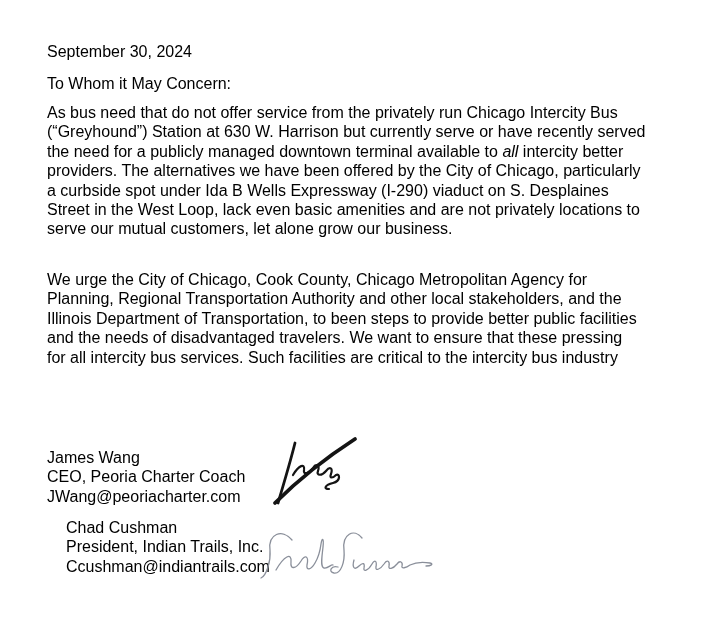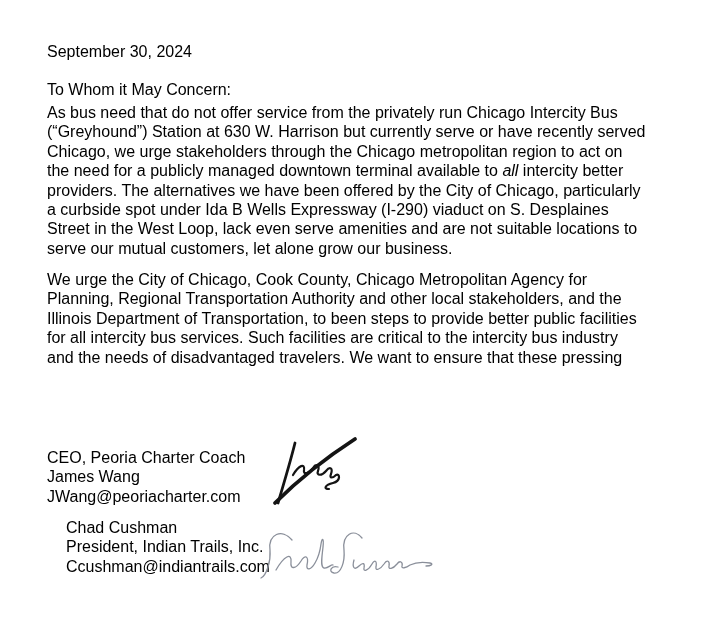--- a/index.html
+++ b/index.html
@@ -20,44 +20,43 @@
   .italic { font-style: italic; }
   .sig-svg { position: absolute; }
 </style>
 </head>
 <body>
 
 <div class="page">
 
   <div class="abs line" style="top:42px;">September 30, 2024</div>
 
-  <div class="abs line" style="top:80px;">To Whom it May Concern:</div>
+  <div class="abs line" style="top:74px;">To Whom it May Concern:</div>
 
   <div class="abs" style="top:103px;">
     <div class="line">As bus need that do not offer service from the privately run Chicago Intercity Bus</div>
     <div class="line">(“Greyhound”) Station at 630 W. Harrison but currently serve or have recently served</div>
-    <div class="line">Chicago, we urge stakeholders through the Chicago metropolitan region to act on</div>
     <div class="line"><span>the need for a publicly managed downtown terminal available to </span><span class="italic">all</span><span> intercity better</span></div>
     <div class="line">providers. The alternatives we have been offered by the City of Chicago, particularly</div>
     <div class="line">a curbside spot under Ida B Wells Expressway (I-290) viaduct on S. Desplaines</div>
-    <div class="line">Street in the West Loop, lack even serve amenities and are not suitable locations to</div>
+    <div class="line">Street in the West Loop, lack even basic amenities and are not privately locations to</div>
     <div class="line">serve our mutual customers, let alone grow our business.</div>
   </div>
 
   <div class="abs" style="top:270px;">
     <div class="line">We urge the City of Chicago, Cook County, Chicago Metropolitan Agency for</div>
     <div class="line">Planning, Regional Transportation Authority and other local stakeholders, and the</div>
     <div class="line">Illinois Department of Transportation, to been steps to provide better public facilities</div>
+    <div class="line">and the needs of disadvantaged travelers. We want to ensure that these pressing</div>
     <div class="line">for all intercity bus services. Such facilities are critical to the intercity bus industry</div>
-    <div class="line">and the needs of disadvantaged travelers. We want to ensure that these pressing</div>
   </div>
 
   <div class="abs" style="top:448px;">
+    <div class="line">James Wang</div>
     <div class="line">CEO, Peoria Charter Coach</div>
-    <div class="line">James Wang</div>
     <div class="line">JWang@peoriacharter.com</div>
   </div>
 
   <svg class="sig-svg" style="left:253px; top:423px;" width="120" height="90" viewBox="0 0 120 90">
     <g fill="none" stroke="#141414" stroke-linecap="round" stroke-linejoin="round">
       <path d="M 22 80 C 40 62, 68 38, 102 16" stroke-width="3.8"></path>
       <path d="M 42 20 C 37 40, 31 60, 25 80" stroke-width="2.8"></path>
       <path d="M 40 52 C 46 42, 52 40, 51 47 C 50 52, 56 51, 60 45 C 63 40, 67 42, 65 48 C 63 53, 69 53, 73 48 C 77 43, 80 45, 78 51 C 76 56, 80 55, 83 52 C 87 50, 88 58, 80 60 C 72 62, 70 66, 76 66" stroke-width="2.2"></path>
     </g>
   </svg>

